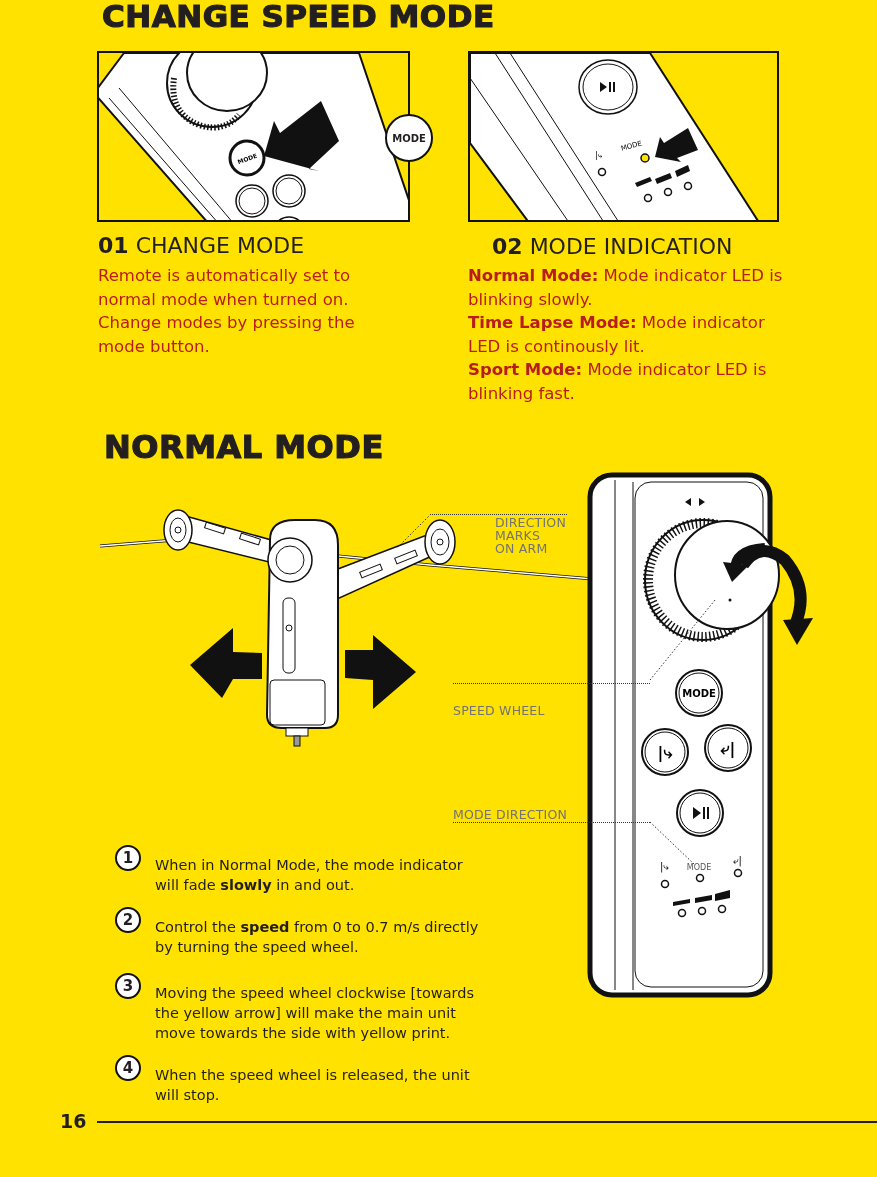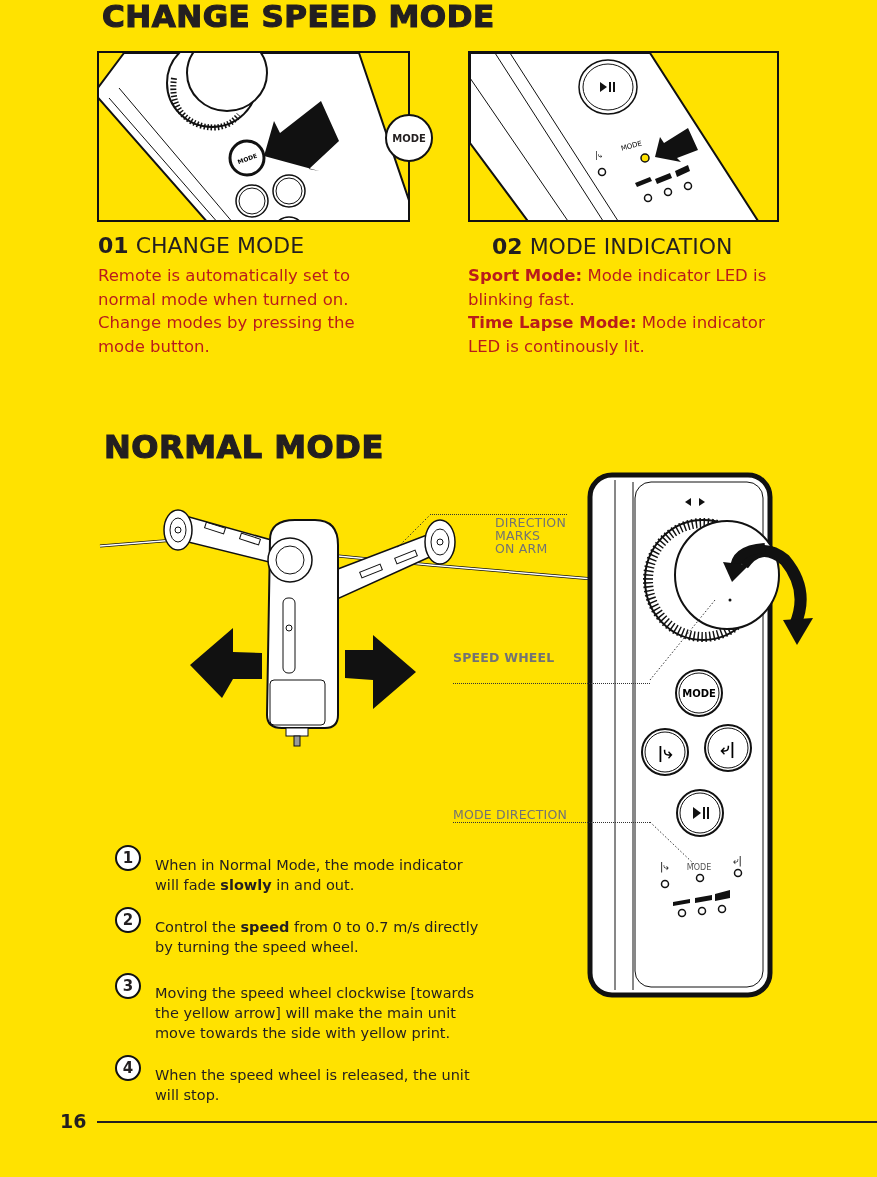--- a/index.html
+++ b/index.html
@@ -20,21 +20,21 @@
   .sec-head b { font-weight: 900; }
   #sec1-head { left: 98px; top: 233px; }
   #sec2-head { left: 468px; top: 234px; margin-left: 24px; }
   .sec-body { position: absolute; font-size: 16.5px; line-height: 23.5px; color: #b91c1c; }
   #sec1-body { left: 98px; top: 264px; width: 300px; }
   #sec2-body { left: 468px; top: 264px; width: 320px; }
   .sec-body b { font-weight: bold; }
 
   .callout { position: absolute; font-size: 12.5px; line-height: 13px; color: #737373; letter-spacing: 0.2px; white-space: pre-line; }
   #callout-direction { left: 495px; top: 516px; }
-  #callout-speed { left: 453px; top: 651px; font-weight: bold; }
+  #callout-speed { left: 453px; top: 704px; }
   #callout-modeind { left: 453px; top: 808px; }
   .dotline { position: absolute; border-top: 1.5px dotted #333; height: 0; }
 
   .steps { position: absolute; left: 115px; top: 843px; width: 370px; }
   .step { display: flex; align-items: flex-start; margin-bottom: 10px; }
   .step-num { flex: 0 0 26px; width: 26px; height: 26px; border-radius: 50%; background: #fff; border: 2.5px solid #111; font-weight: 900; font-size: 15px; display: flex; align-items: center; justify-content: center; margin-top: 2px; margin-right: 14px; }
   .step-text { font-size: 14.5px; line-height: 20px; color: #231f20; margin-top: 12px; }
   .step-text b { font-weight: bold; }
 
   #page-number { position: absolute; left: 60px; top: 1110px; font-size: 19px; font-weight: bold; }
@@ -108,22 +108,23 @@
   <b>01</b>
   <span>CHANGE MODE</span>
 </div>
 <div class="sec-body" id="sec1-body">Remote is automatically set to normal mode when turned on. Change modes by pressing the mode button.</div>
 
 <div class="sec-head" id="sec2-head">
   <b>02</b>
   <span>MODE INDICATION</span>
 </div>
 <div class="sec-body" id="sec2-body">
+  <div><b>Normal Mode:</b><span> Mode indicator LED is blinking slowly.</span></div>
+  <div><b>Time Lapse Mode:</b><span> Mode indicator LED is continously lit.</span></div>
   <div><b>Sport Mode:</b><span> Mode indicator LED is blinking fast.</span></div>
-  <div><b>Time Lapse Mode:</b><span> Mode indicator LED is continously lit.</span></div>
 </div>
 
 <div class="h1" id="title-normal">NORMAL MODE</div>
 
 <svg style="left:0;top:480px" width="620" height="280" viewBox="0 0 620 280">
 
   <path d="M100,66 L175,60 L430,85 L605,100" fill="none" stroke="#111" stroke-width="3"></path>
   <path d="M100,66 L175,60 L430,85 L605,100" fill="none" stroke="#fff" stroke-width="1.5"></path>
 
   <polygon points="182,35 325,75 322,95 180,60" fill="#fff" stroke="#111" stroke-width="1.5"></polygon>

